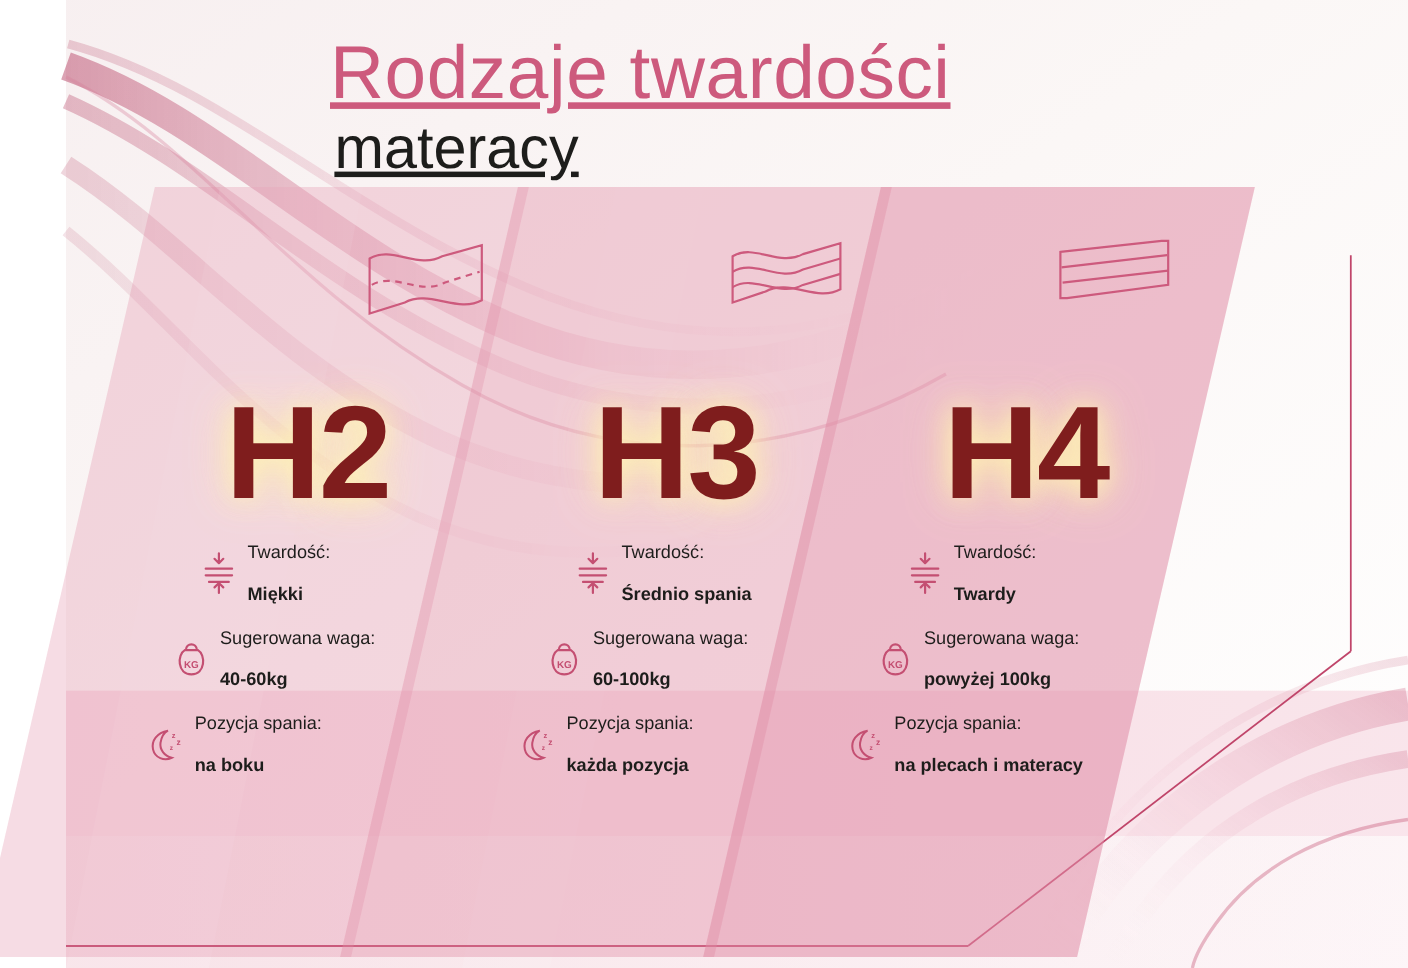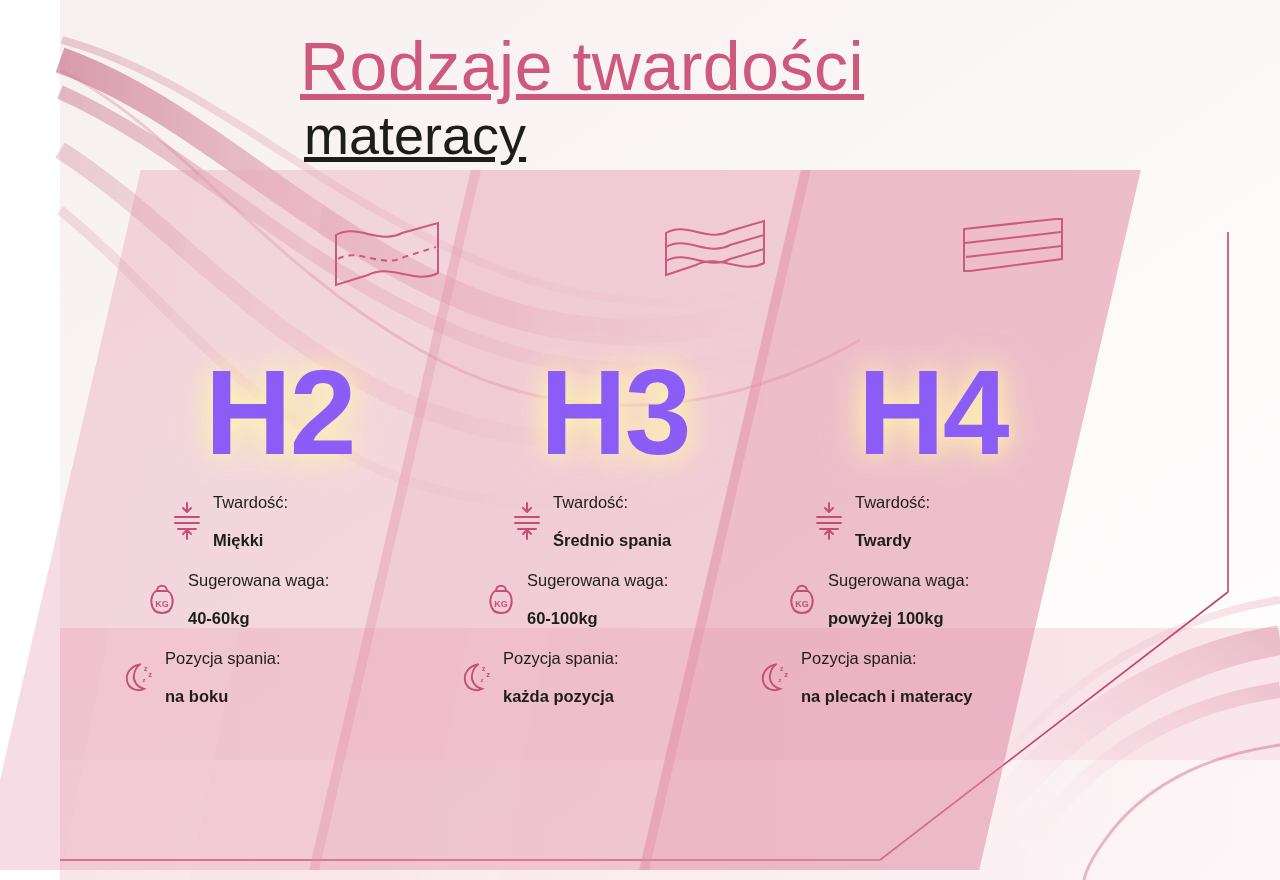--- a/index.html
+++ b/index.html
@@ -91,40 +91,41 @@
   .col.k2 .mattress-icon { left: 168px; }
   .col.k3 .mattress-icon { left: 170px; }
 
   .hard-label {
     position: absolute;
     top: 182px;
     left: 55px;
     font-size: 120px;
     line-height: 120px;
     font-weight: 700;
-    color: #8b5cf6;
+    color: #7f1d1d;
     text-shadow: 0 0 24px rgba(255,244,180,0.95), 0 0 44px rgba(255,240,160,0.8);
     letter-spacing: -2px;
   }
   .col.k2 .hard-label { left: 48px; }
   .col.k3 .hard-label { left: 68px; }
 
   .spec {
     position: absolute;
     display: flex;
     align-items: center;
     gap: 9px;
   }
   .spec .spec-icon {
     flex: 0 0 auto;
     width: 34px;
     height: 40px;
     display: flex;
     align-items: center;
     justify-content: center;
+    margin-left: 12px;
   }
   .spec .spec-text {
     font-size: 16.5px;
     color: #1d1d1b;
     line-height: 20px;
   }
   .spec .spec-text .lbl { display: block; font-weight: 400; }
   .spec .spec-text .val { display: block; font-weight: 700; margin-top: 18px; }
 
   .spec.s1 { top: 322px; left: 20px; }

